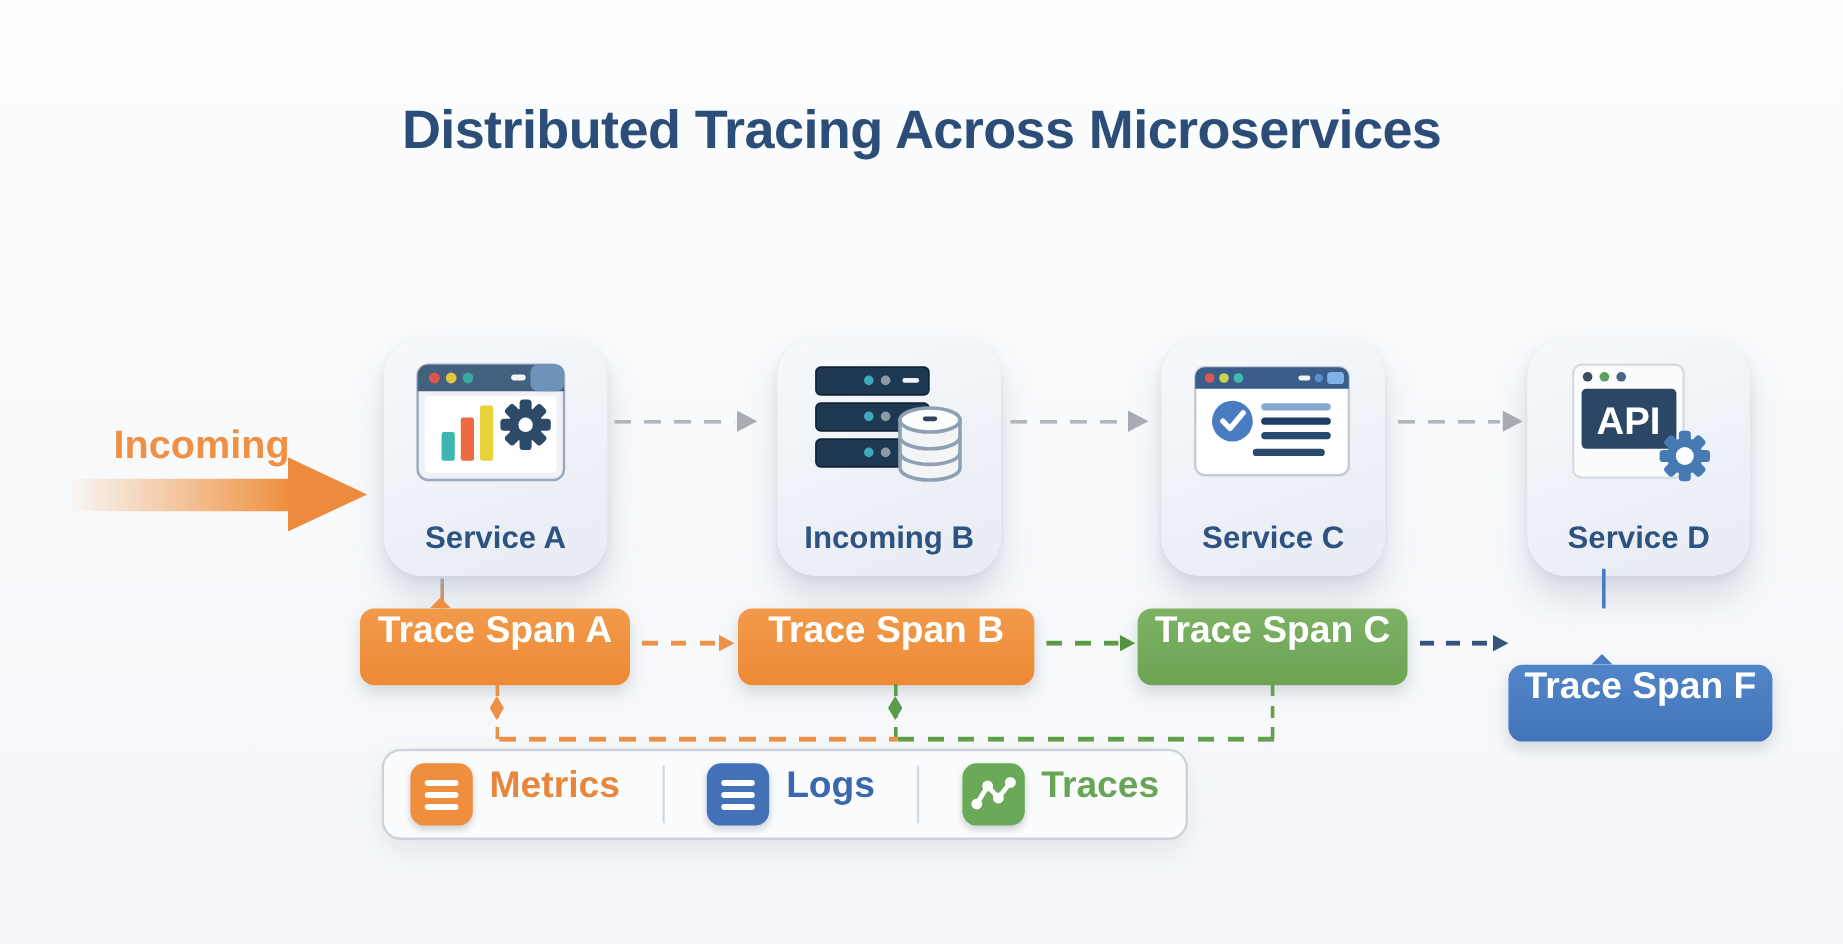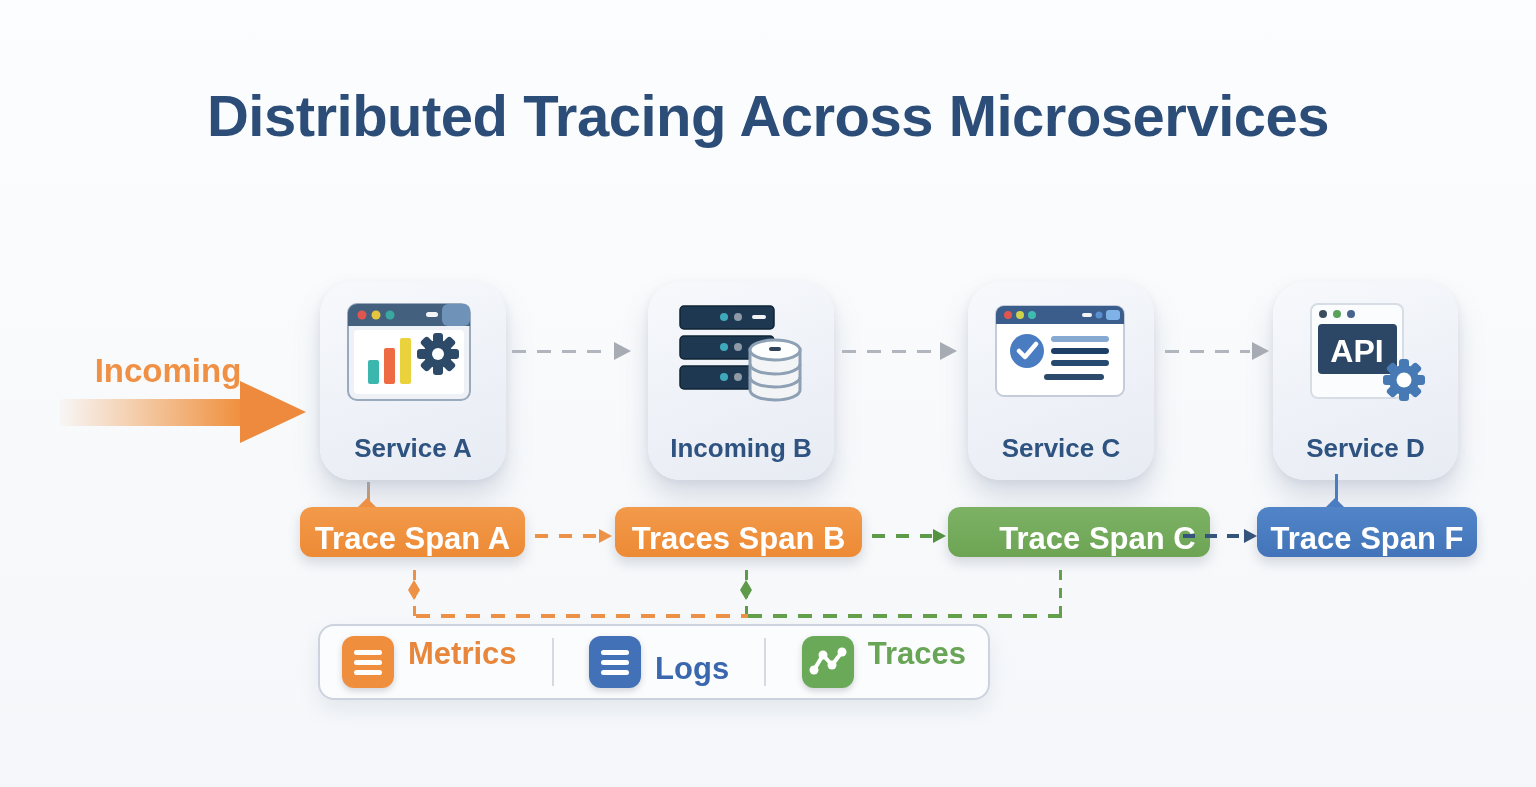--- a/index.html
+++ b/index.html
@@ -1,41 +1,41 @@
 <!DOCTYPE html>
 <html><head>
 <meta charset="utf-8">
 <style>
   html,body{margin:0;padding:0;background:#fbfcfd;font-family:"Liberation Sans",sans-serif;}
   #stage{position:relative;width:1536px;height:787px;background:linear-gradient(180deg,#fcfdfe 0%,#f7f9fb 60%,#f5f7fa 100%);overflow:hidden;}
 
   
-  .title{position:absolute;top:82px;left:0;width:100%;text-align:center;font-size:58px;font-weight:700;color:#2c4d78;letter-spacing:-0.5px;}
+  .title{position:absolute;top:82px;left:0;width:100%;text-align:center;font-size:45px;font-weight:700;color:#2c4d78;letter-spacing:-0.5px;}
 
   
   .inc-text{position:absolute;left:68px;top:350px;width:200px;text-align:center;font-weight:700;font-size:33px;line-height:41px;z-index:3;}
   .inc-line1{color:#ef9045;display:block;}
   .inc-line2{color:#e0762d;display:block;}
   .inc-shaft{position:absolute;left:60px;top:399px;width:182px;height:27px;background:linear-gradient(90deg,rgba(240,146,70,0.03),rgba(239,143,60,0.55) 55%,#ef8f3c);border-radius:3px;z-index:1;}
   .inc-head{position:absolute;left:240px;top:381px;width:66px;height:62px;background:#ee8a3d;clip-path:polygon(0 0,100% 50%,0 100%);z-index:1;}
 
   
   .card{position:absolute;top:282px;width:186px;height:198px;border-radius:32px;background:linear-gradient(160deg,#f7f9fc 0%,#eef1f7 55%,#e7ebf3 100%);box-shadow:0 18px 26px rgba(140,152,175,0.28),0 3px 8px rgba(150,160,180,0.18);}
   .card .icon-wrap{position:absolute;top:16px;left:50%;transform:translateX(-50%);}
   .card .svc-label{position:absolute;bottom:16px;left:0;width:100%;text-align:center;font-size:26px;font-weight:600;color:#2e5380;}
 
   
   .gdash{position:absolute;top:350px;height:3px;background:repeating-linear-gradient(90deg,#b1b5bd 0 14px,transparent 14px 25px);}
   .ghead{position:absolute;top:342px;width:17px;height:18px;background:#a7abb4;clip-path:polygon(0 0,100% 50%,0 100%);}
 
   
-  .tspan{position:absolute;top:507px;height:50px;border-radius:12px;display:flex;align-items:flex-end;justify-content:center;color:#fff;font-size:31px;font-weight:700;box-shadow:0 6px 12px rgba(90,100,120,0.22);}
+  .tspan{position:absolute;top:507px;height:64px;border-radius:12px;display:flex;align-items:flex-start;justify-content:center;color:#fff;font-size:31px;font-weight:700;box-shadow:0 6px 12px rgba(90,100,120,0.22);}
   .tspan.orange{background:linear-gradient(180deg,#f29a4b,#ed8a35);}
-  .tspan.green{background:linear-gradient(180deg,#7db264,#6da454);padding-left:37px;}
-  .tspan.blue{background:linear-gradient(180deg,#5185c8,#4374b9);}
+  .tspan.green{background:linear-gradient(180deg,#7db264,#6da454);}
+  .tspan.blue{background:linear-gradient(180deg,#5185c8,#4374b9);margin-top:47px;}
   .notch{position:absolute;top:-9px;width:18px;height:9px;clip-path:polygon(50% 0,100% 100%,0 100%);}
   .notch.orange{background:#ee9044;}
   .notch.blue{background:#4a7cc1;}
 
   
   .sdash{position:absolute;top:534px;height:4px;}
   .sdash.orange{background:repeating-linear-gradient(90deg,#ec9146 0 13px,transparent 13px 24px);}
   .sdash.green{background:repeating-linear-gradient(90deg,#5d9a49 0 13px,transparent 13px 24px);}
   .sdash.navy{background:repeating-linear-gradient(90deg,#35547c 0 12px,transparent 12px 22px);}
   .shead{position:absolute;top:529px;width:13px;height:14px;clip-path:polygon(0 0,100% 50%,0 100%);}
@@ -57,21 +57,21 @@
   
   .telemetry{position:absolute;left:318px;top:624px;width:672px;height:76px;background:rgba(251,252,253,0.95);border:2px solid #ccd3de;border-radius:16px;box-shadow:0 10px 20px rgba(150,160,180,0.18);display:flex;align-items:center;justify-content:space-between;padding:0 22px;box-sizing:border-box;}
   .tele-item{display:flex;gap:14px;}
   .tele-icon{width:52px;height:52px;border-radius:12px;display:flex;flex-direction:column;align-items:center;justify-content:center;gap:5px;box-shadow:0 3px 6px rgba(80,90,110,0.25);}
   .tele-icon.orange{background:#ef8f3e;}
   .tele-icon.blue{background:#4271b8;}
   .tele-icon.green{background:#6aa958;}
   .tele-bar{width:28px;height:5px;border-radius:2.5px;background:#fff;}
   .tele-label{font-size:31px;font-weight:700;}
   .tele-label.orange{color:#e8873b;}
-  .tele-label.blue{color:#3a67ae;margin-top:15px;}
+  .tele-label.blue{color:#3a67ae;}
   .tele-label.green{color:#68a557;}
   .tele-divider{width:2px;height:48px;background:#d5dae2;}
 </style>
 </head>
 <body>
 
 <div id="stage">
 
   <div class="title">Distributed Tracing Across Microservices</div>
 
@@ -188,21 +188,21 @@
   <div class="ghead" style="left:1252px;"></div>
 
   <div class="vline-a"></div>
   <div class="vline-f"></div>
 
   <div class="tspan orange" style="left:300px;width:225px;">
     <div class="notch orange" style="left:58px;"></div>
     <span>Trace Span A</span>
   </div>
   <div class="tspan orange" style="left:615px;width:247px;">
-    <span>Traces Span B</span>
+    <span>Trace Span B</span>
   </div>
   <div class="tspan green" style="left:948px;width:225px;">
     <span>Trace Span C</span>
   </div>
   <div class="tspan blue" style="left:1257px;width:220px;">
     <div class="notch blue" style="left:69px;"></div>
     <span>Trace Span F</span>
   </div>
 
   <div class="sdash orange" style="left:535px;width:62px;"></div>

